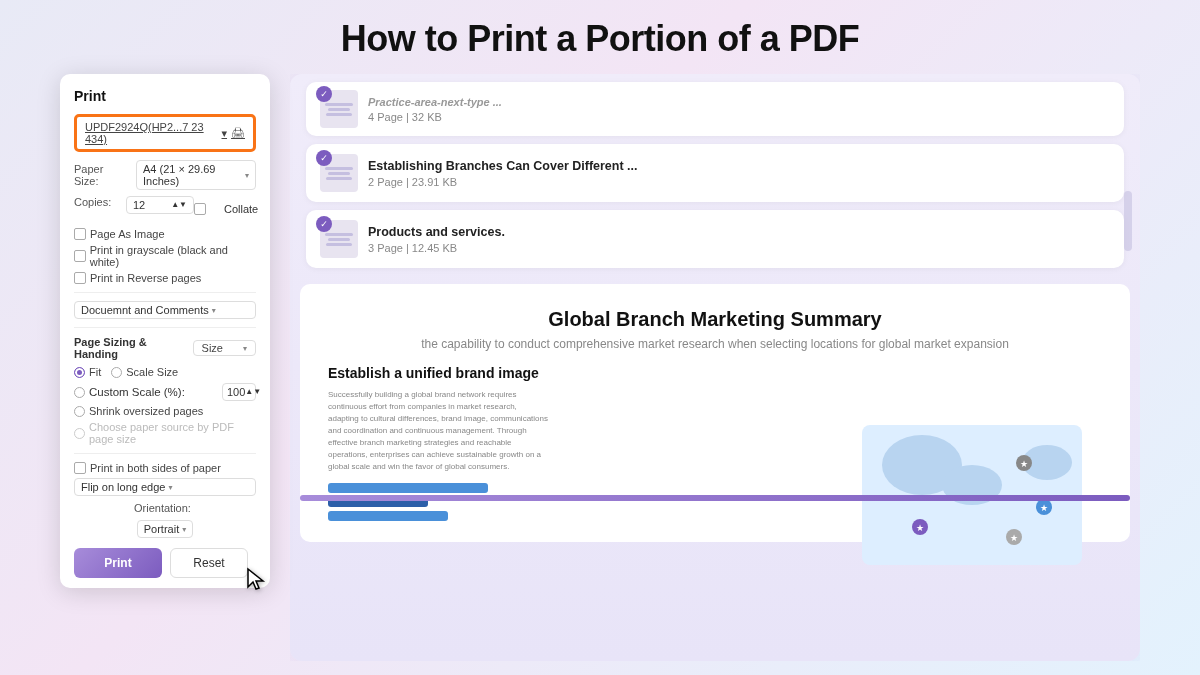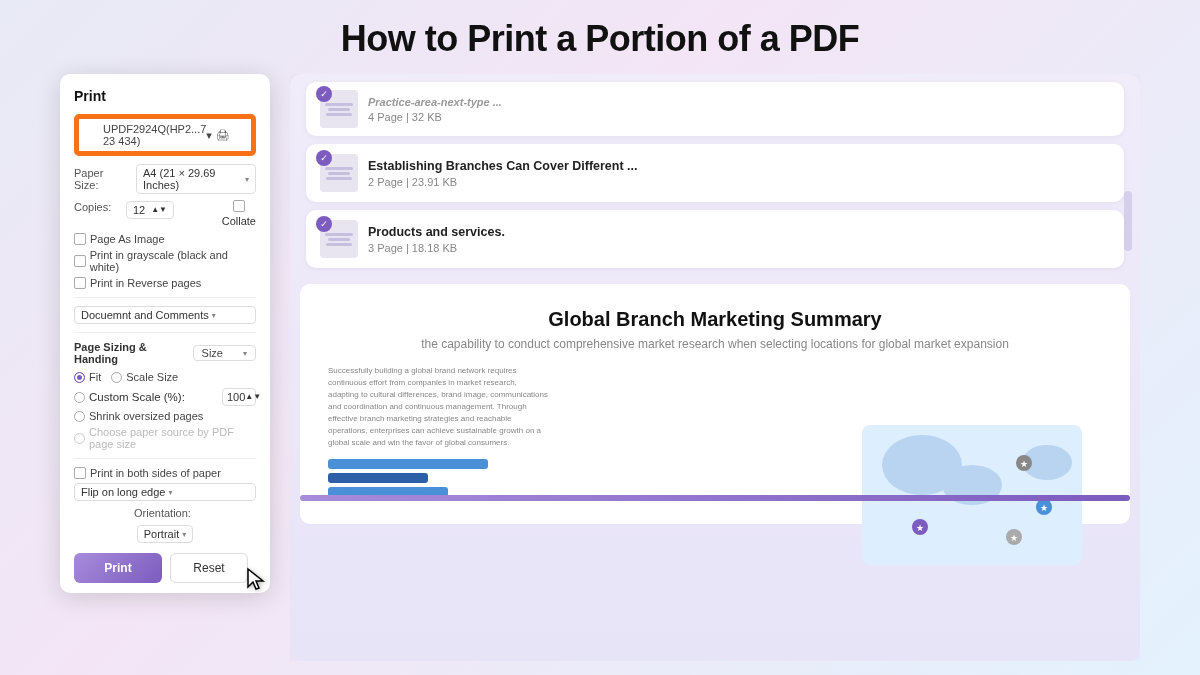--- a/index.html
+++ b/index.html
@@ -52,26 +52,27 @@
       font-size: 14px;
       font-weight: 600;
       margin-bottom: 10px;
       color: #111;
     }
 
     .printer-row {
       display: flex;
       align-items: center;
       justify-content: space-between;
-      border: 5px solid #f97316;
+      border: 3px solid #f97316;
       border-radius: 5px;
-      padding: 4px 24px;
+      padding: 4px 8px;
       margin-bottom: 8px;
       font-size: 11px;
       color: #444;
+      text-decoration: underline;
     }
 
     .printer-row .icons {
       display: flex;
       gap: 4px;
       align-items: center;
     }
 
     .row-label {
       display: flex;
@@ -111,34 +112,33 @@
     .copies-row .label {
       color: #555;
       min-width: 46px;
     }
 
     .stepper {
       border: 1px solid #ddd;
       border-radius: 4px;
       padding: 2px 6px;
       font-size: 11px;
-      width: 48px;
+      width: 68px;
       display: flex;
       align-items: center;
       justify-content: space-between;
       margin-left: auto;
     }
 
     .collate-check {
       display: flex;
       align-items: center;
-      gap: 3px;
+      gap: 18px;
       margin-left: auto;
       font-size: 11px;
-      flex-direction: column;
     }
 
     .checkbox {
       width: 12px;
       height: 12px;
       border: 1px solid #aaa;
       border-radius: 2px;
       display: inline-block;
     }
 
@@ -680,32 +680,33 @@
           <div class="file-icon-wrap">
             <div class="check-badge">✓</div>
             <div class="file-thumb">
               <div class="thumb-line" style="width:28px;"></div>
               <div class="thumb-line" style="width:22px;"></div>
               <div class="thumb-line" style="width:26px;"></div>
             </div>
           </div>
           <div class="file-info">
             <div class="file-name">Products and services.</div>
-            <div class="file-meta">3 Page | 18.18 KB</div>
+            <div class="file-meta">3 Page | 12.45 KB</div>
           </div>
         </div>
       </div>
 
       <div class="purple-bar"></div>
 
       <div class="doc-preview" style="margin: 0 10px; border-radius: 10px;">
         <div class="doc-title">Global Branch Marketing Summary</div>
         <div class="doc-subtitle">the capability to conduct comprehensive market research when selecting locations for global market expansion</div>
         <div style="display:flex;gap:10px;position:relative;">
           <div style="flex:1;max-width:240px;">
+            <div class="doc-section-title">Establish a unified brand image</div>
             <div class="doc-body-text">Successfully building a global brand network requires continuous effort from companies in market research, adapting to cultural differences, brand image, communications and coordination and continuous management. Through effective branch marketing strategies and reachable operations, enterprises can achieve sustainable growth on a global scale and win the favor of global consumers.</div>
             <div class="progress-bar-wrap">
               <div class="progress-bar" style="width: 160px;"></div>
               <div class="progress-bar" style="width: 100px; background: #2c5fa8;"></div>
               <div class="progress-bar" style="width: 120px;"></div>
             </div>
           </div>
 
           <div class="map-area">
             <div class="map-blob" style="width:80px;height:60px;top:10px;left:20px;"></div>

